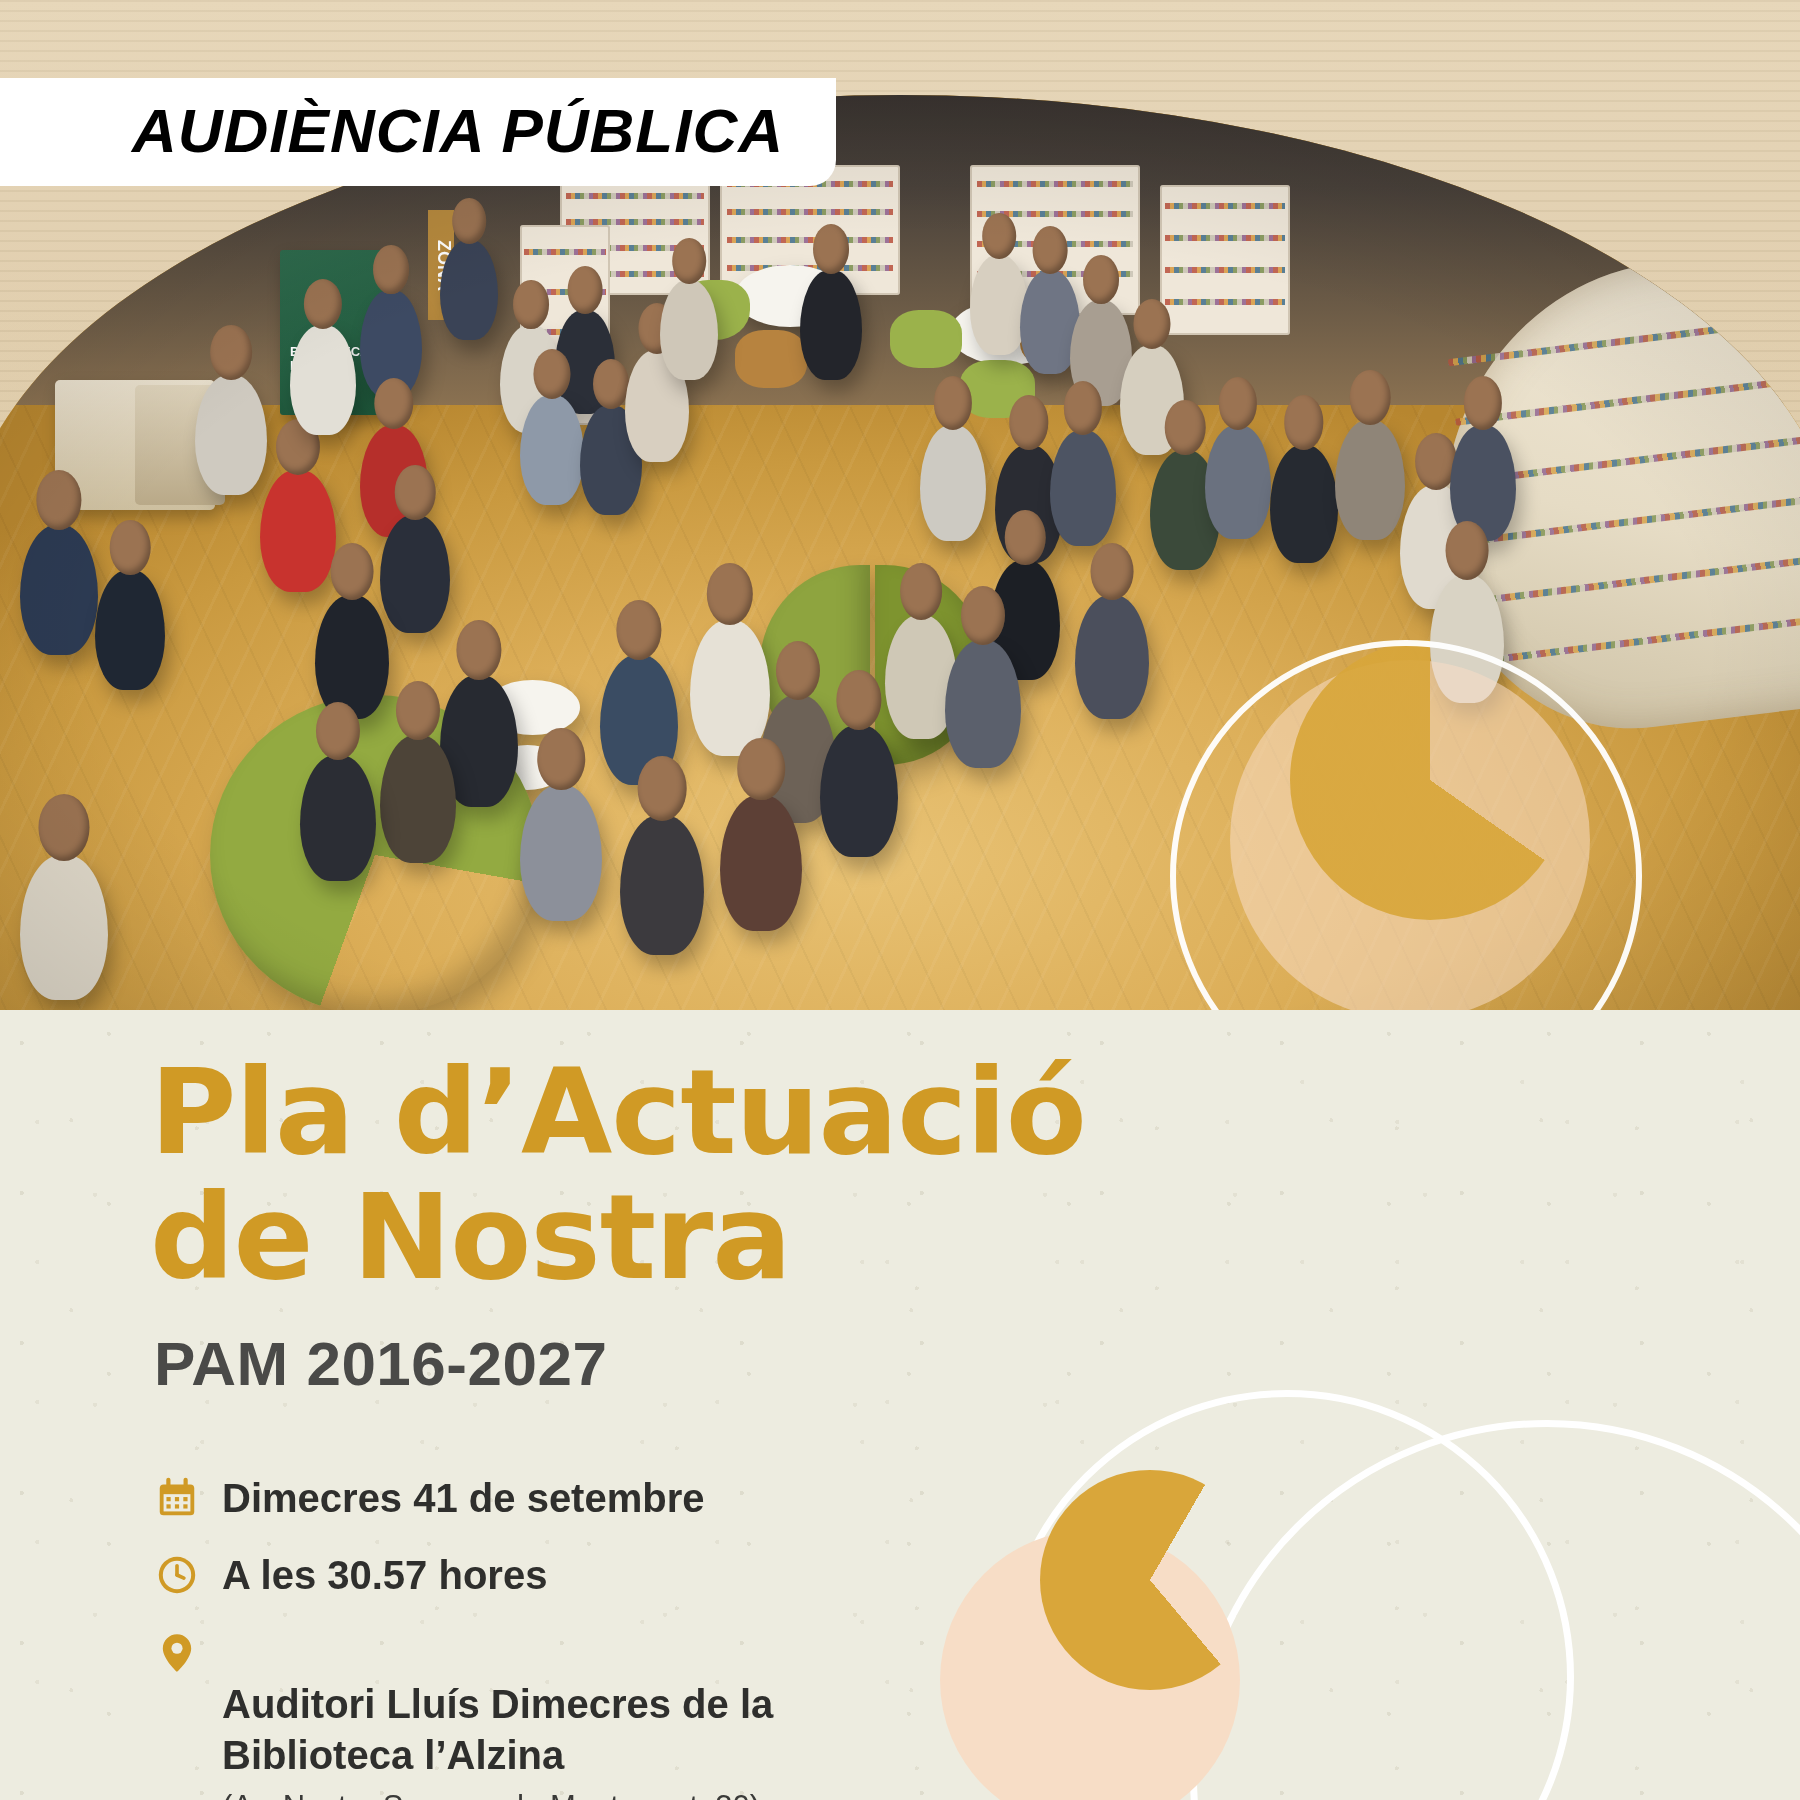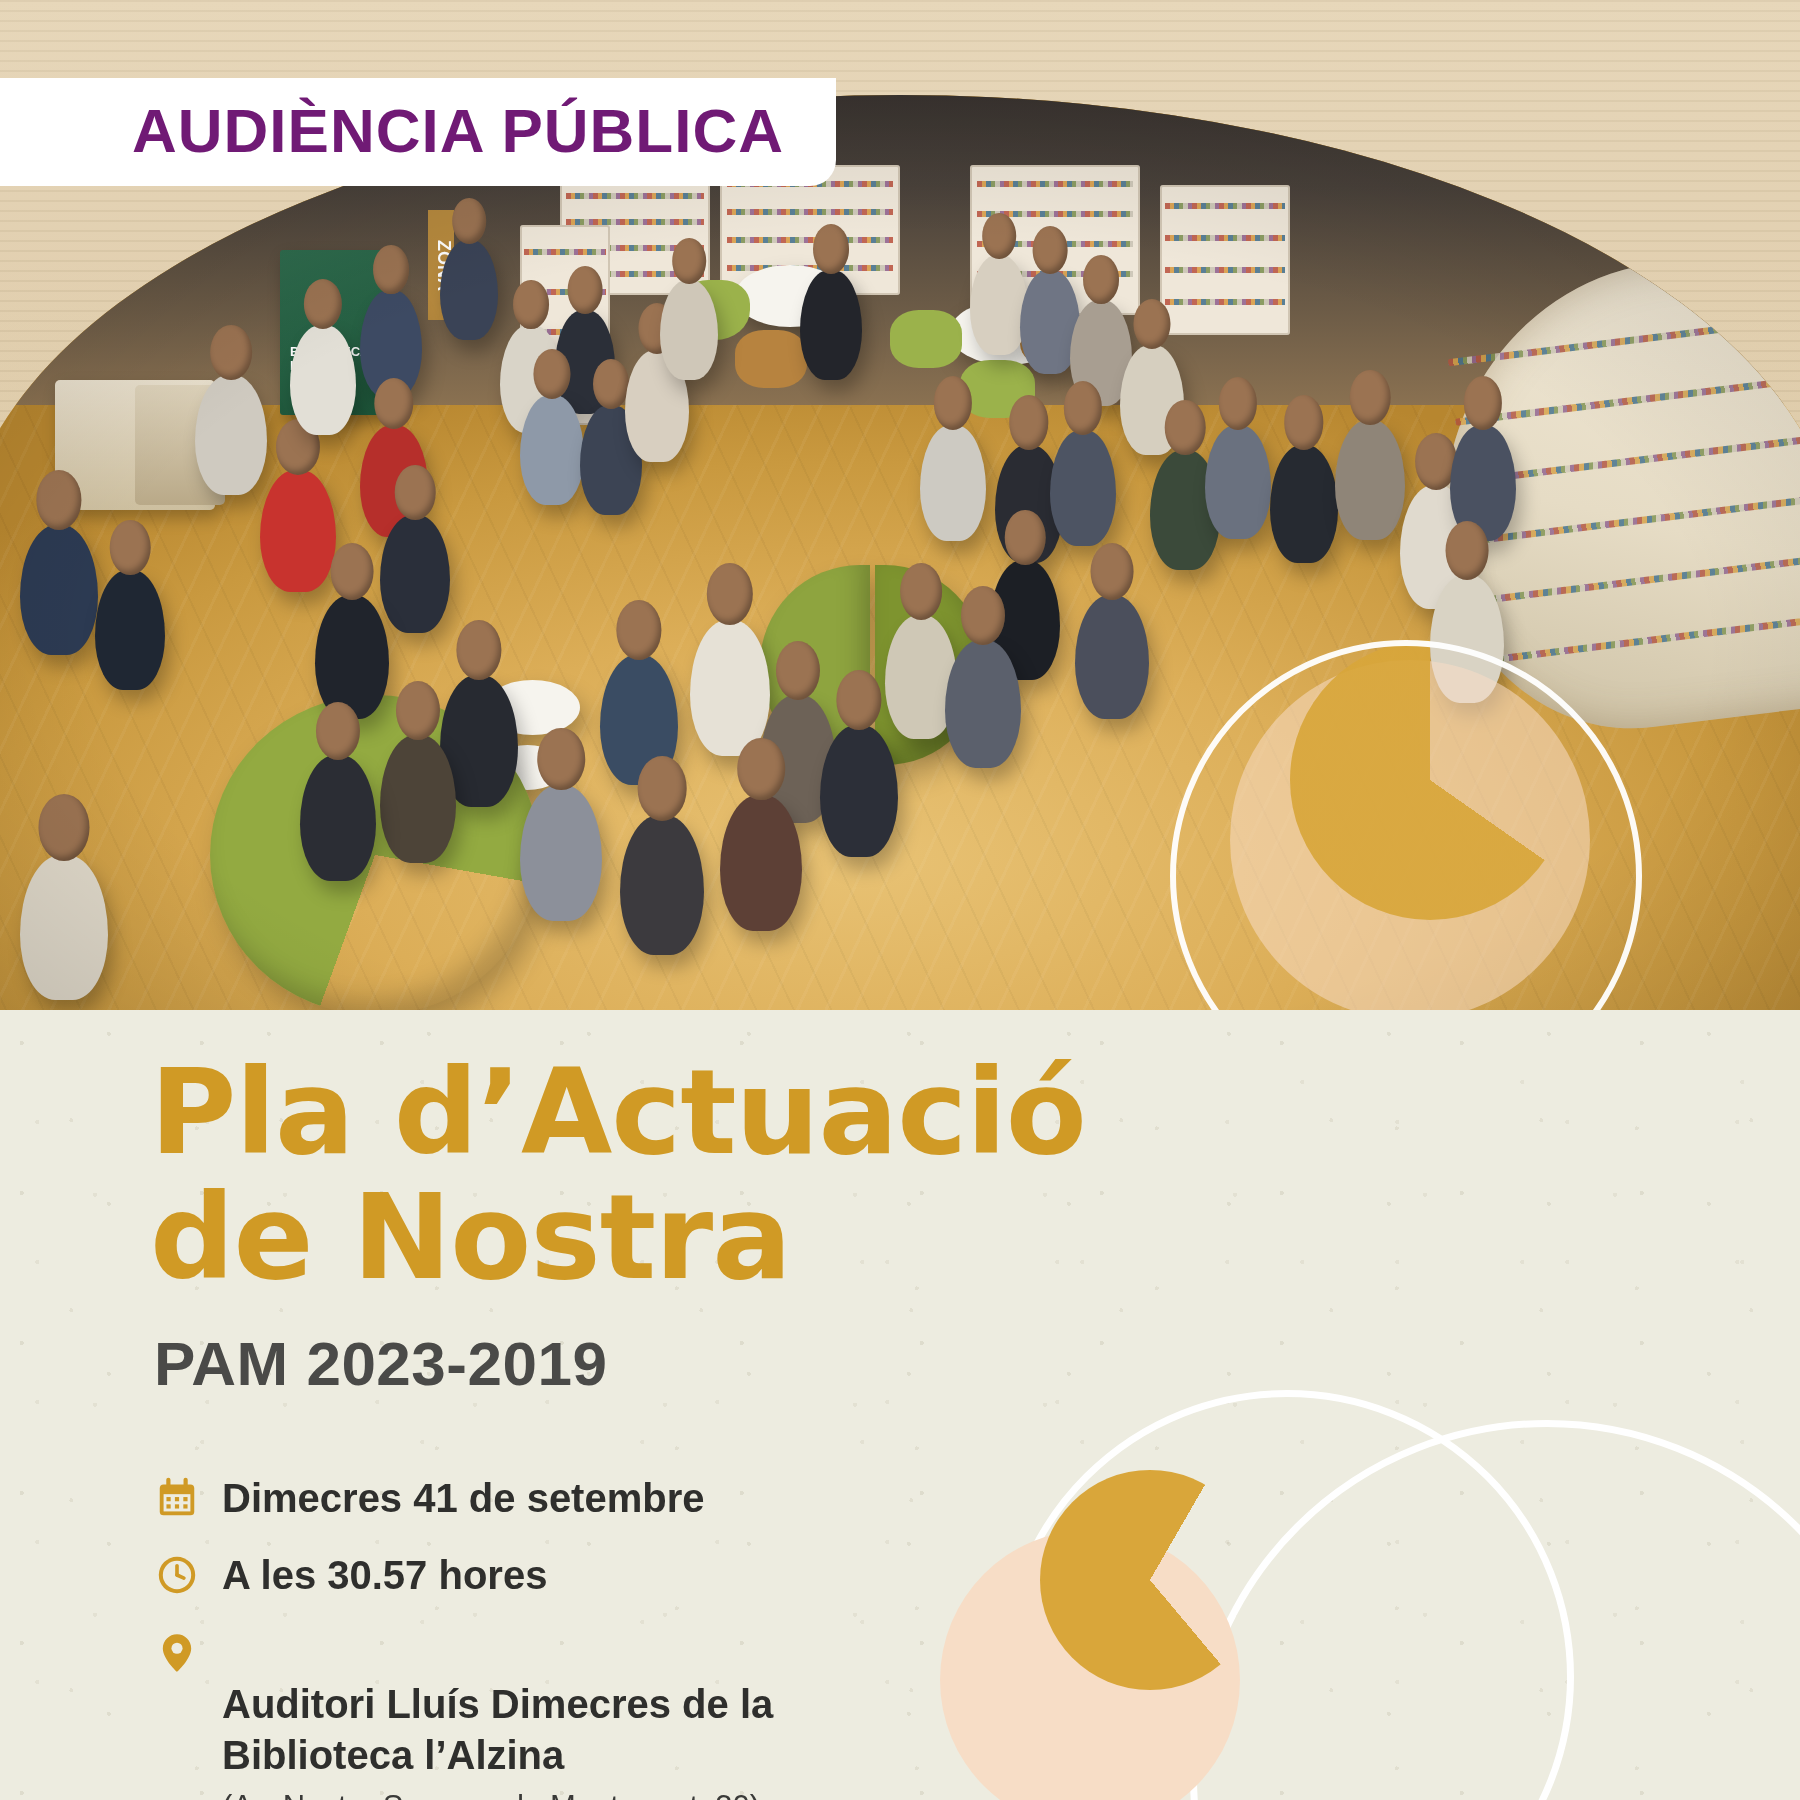--- a/index.html
+++ b/index.html
@@ -194,23 +194,24 @@
     padding: 22px 52px 24px 132px;
     background: #ffffff;
     border-radius: 0 0 26px 0;
     z-index: 12;
   }
   .label-box .label-text {
     font-family: "Liberation Sans", sans-serif;
     font-weight: bold;
     font-size: 62px;
     letter-spacing: 1px;
-    color: #701a75;
+    color: #000000;
     line-height: 1;
     white-space: nowrap;
+    font-style: italic;
   }
 
   
   .text-area {
     position: absolute;
     left: 0;
     top: 1010px;
     width: 1800px;
     height: 790px;
     background: #edece0;
@@ -477,21 +478,21 @@
   </div>
 
   <div class="deco deco-ring-white"></div>
   <div class="deco deco-ring-white2"></div>
   <div class="deco deco-peach-big"></div>
   <div class="deco deco-gold-pac"></div>
 
   <div class="content">
     <h1 class="title">Pla d’Actuació
 de Nostra</h1>
-    <div class="subtitle">PAM 2023-2019</div>
+    <div class="subtitle">PAM 2016-2027</div>
 
     <div class="details">
 
       <div class="detail-row">
         <span class="detail-icon">
           <svg viewBox="0 0 24 24" fill="none" stroke="currentColor" stroke-width="2">
             <rect x="3" y="5" width="18" height="16" rx="2" fill="currentColor" stroke="none"></rect>
             <rect x="5" y="10" width="14" height="9" fill="#edece0" stroke="none"></rect>
             <rect x="6.5" y="11.5" width="2.2" height="2.2" fill="currentColor" stroke="none"></rect>
             <rect x="10.9" y="11.5" width="2.2" height="2.2" fill="currentColor" stroke="none"></rect>

